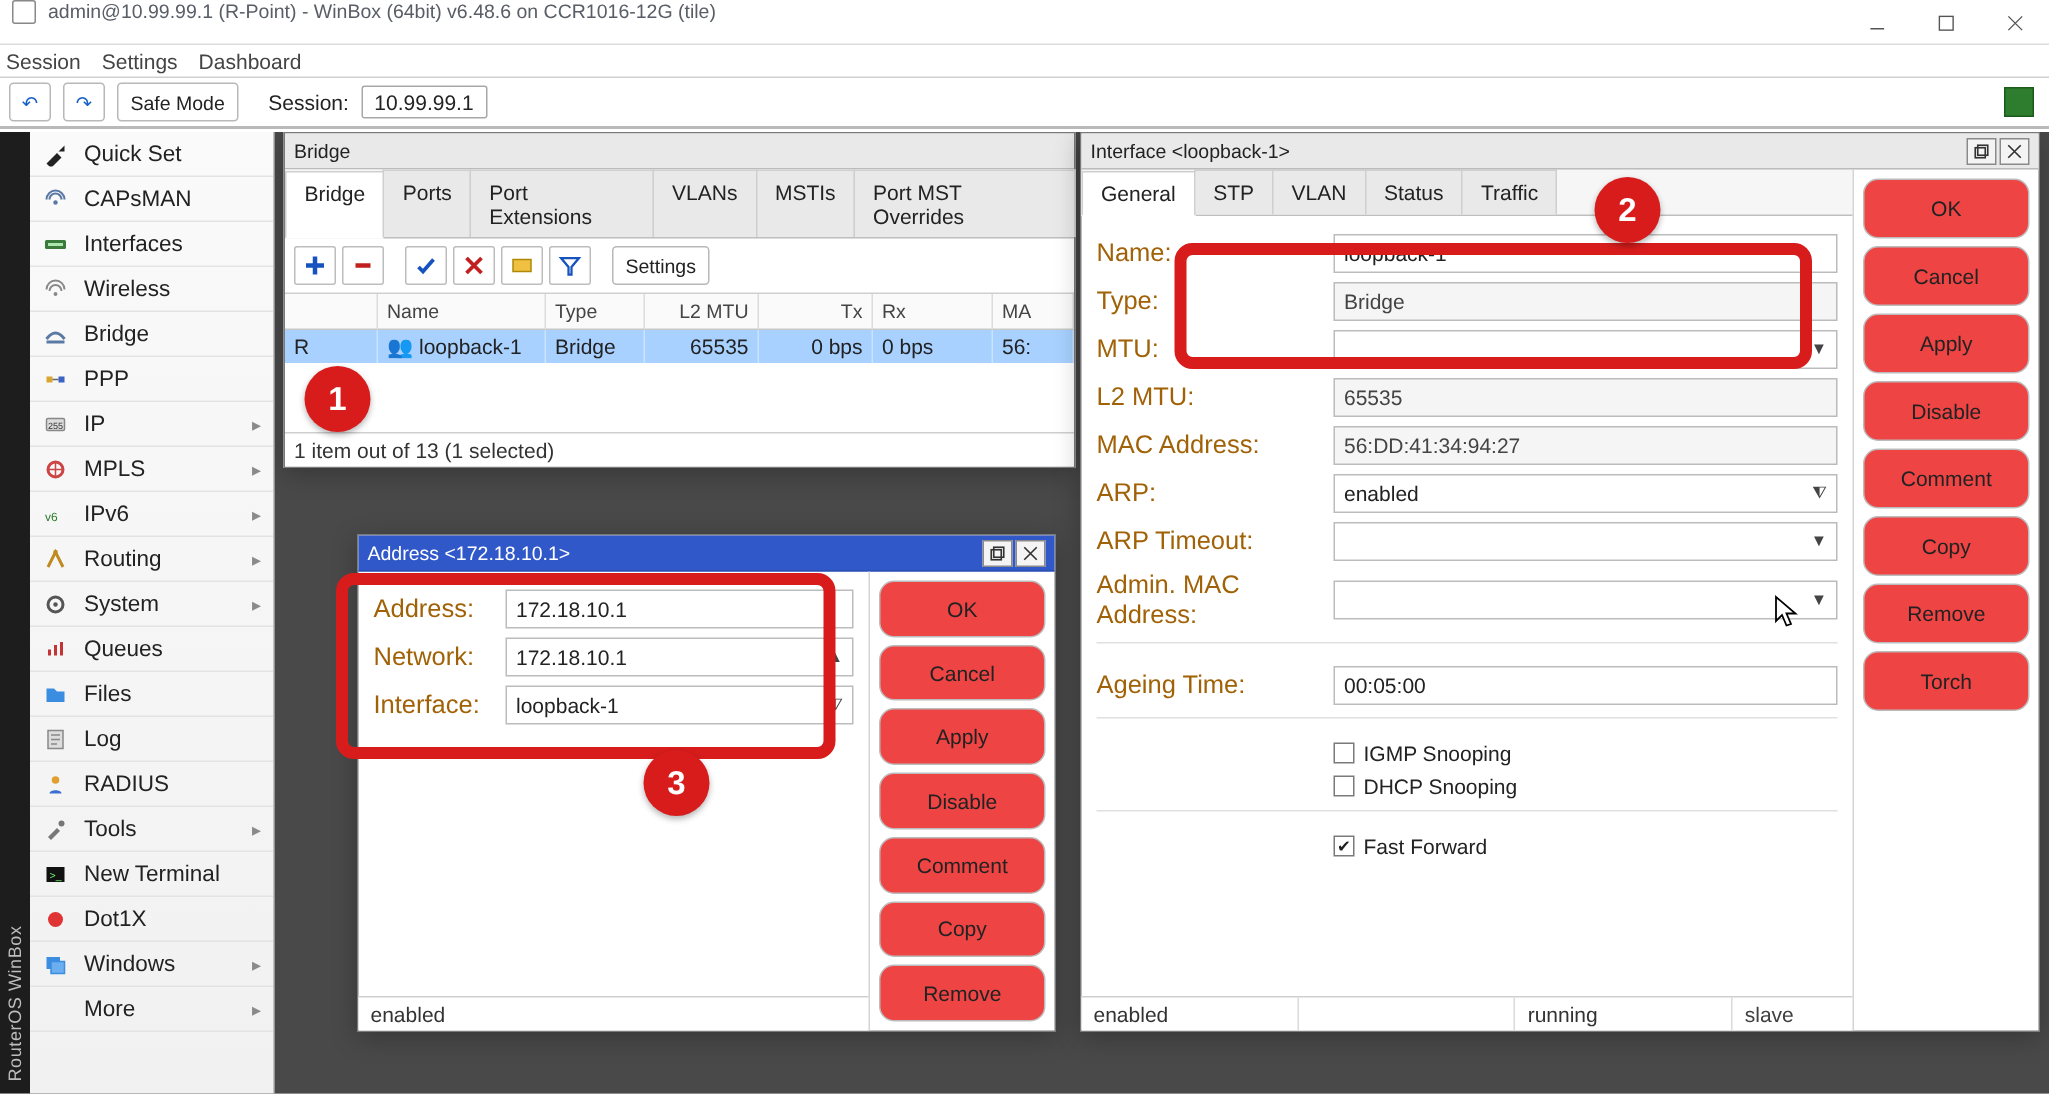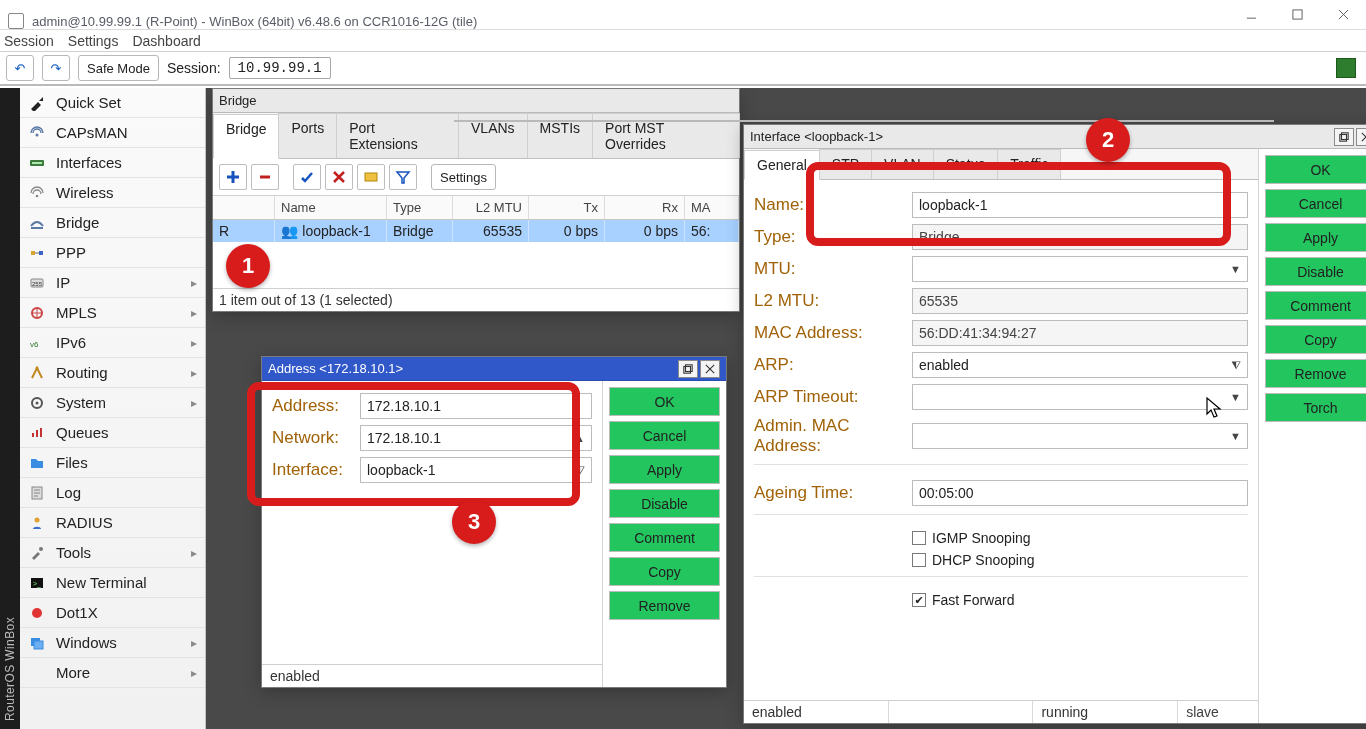--- a/index.html
+++ b/index.html
@@ -19,38 +19,38 @@
     --red-ann:#d81c1c;
     --tab-sel:#fff;
     --tab-unsel:#e9e9e9;
     --font:Segoe UI,Arial,sans-serif;
   }
   *{box-sizing:border-box;}
   html,body{margin:0;padding:0;height:100%;font-family:var(--font);font-size:14px;color:#222;}
   body{background:#fff;width:1366px;height:729px;overflow:hidden;position:relative;}
 
   
-  .app-titlebar{height:30px;display:flex;align-items:flex-end;background:#fff;border-bottom:1px solid #dcdcdc;}
+  .app-titlebar{height:30px;display:flex;align-items:flex-start;background:#fff;border-bottom:1px solid #dcdcdc;}
   .app-titlebar .icon{width:16px;height:16px;margin:0 8px;border:1px solid #888;border-radius:2px;position:relative;}
   .app-titlebar .title{color:#585d66;font-size:13px;}
   .win-controls{margin-left:auto;display:flex;}
   .win-controls div{width:46px;height:30px;display:flex;align-items:center;justify-content:center;color:#555;}
   .win-controls svg{width:11px;height:11px;stroke:#555;stroke-width:1;fill:none;}
   .menubar{height:22px;display:flex;align-items:center;padding-left:4px;gap:14px;color:#444;font-size:14px;background:#fff;border-bottom:1px solid #d0d0d0;}
   .toolbar{height:34px;display:flex;align-items:center;padding:0 6px;gap:8px;border-bottom:2px solid #b9b9b9;background:#fff;}
   .tb-btn{height:26px;padding:0 8px;border:1px solid var(--btn-border);border-radius:3px;display:inline-flex;align-items:center;justify-content:center;background:#fff;font-size:13px;}
   .tb-btn.sq{width:28px;padding:0;}
-  .session-label{font-size:14px;}
-  .session-box{border:1px solid #a8a8a8;border-radius:2px;padding:2px 8px;font-size:14px;background:#fff;font-family:Liberation Mono, monospace;}
+  .session-label{margin-left:12px;font-size:14px;}
+  .session-box{border:1px solid #a8a8a8;border-radius:2px;padding:2px 8px;font-size:14px;background:#fff;}
   .health-sq{width:20px;height:20px;background:#2e7d2e;margin-left:auto;margin-right:4px;border:1px solid #1b5a1b;}
 
   
   .workspace{position:absolute;top:88px;left:0;right:0;bottom:0;display:flex;}
   .vtab{width:20px;background:var(--sidebar-dark);color:#bdbdbd;writing-mode:vertical-rl;text-orientation:mixed;transform:rotate(180deg);display:flex;align-items:center;justify-content:flex-start;padding-top:8px;font-size:12px;letter-spacing:0.4px;}
-  .sidebar{width:186px;background:linear-gradient(#fafafa,#f1f1f1);border-right:1px solid #c3c3c3;display:flex;flex-direction:column;}
+  .sidebar{width:163px;background:linear-gradient(#fafafa,#f1f1f1);border-right:1px solid #c3c3c3;display:flex;flex-direction:column;}
   .sb-item{display:flex;align-items:center;gap:10px;height:30px;padding:0 8px;border-bottom:1px solid #e3e3e3;cursor:default;font-size:15px;color:#222;}
   .sb-item .ico{width:18px;height:18px;display:inline-flex;align-items:center;justify-content:center;}
   .sb-item .arrow{margin-left:auto;color:#8a8a8a;font-size:12px;}
   .canvas{flex:1;background:var(--gray-bg);position:relative;overflow:hidden;}
 
   
   .iwin{position:absolute;background:#fff;border:1px solid #7a7a7a;box-shadow:var(--shadow);}
   .iwin .iwin-title{height:24px;display:flex;align-items:center;padding:0 6px;font-size:13px;background:var(--title-light);border-bottom:1px solid #bbb;}
   .iwin .iwin-title.blue{background:var(--title-blue);color:#fff;border-bottom:1px solid #284fb1;}
   .iwin .iwin-title .sp{flex:1;}
@@ -68,38 +68,38 @@
   .table-row{display:flex;font-size:14px;background:var(--selected-row);}
   .table-row div{padding:3px 6px;border-right:1px solid rgba(255,255,255,.4);white-space:nowrap;overflow:hidden;}
   .table-foot{position:absolute;left:0;right:0;bottom:0;padding:3px 6px;border-top:1px solid #cfcfcf;font-size:14px;color:#333;background:#fff;}
 
   
   .c-flag{width:62px}
   .c-name{width:112px}
   .c-type{width:66px}
   .c-l2{width:76px;text-align:right}
   .c-tx{width:76px;text-align:right}
-  .c-rx{width:80px;text-align:right}
+  .c-rx{width:80px;}
   .c-mac{flex:1}
 
   
   .form{padding:6px 10px;}
   .frow{display:flex;align-items:center;margin:6px 0;gap:8px;}
   .frow label{width:150px;text-align:left;font-size:17px;color:#a16207;}
   .frow .fval{flex:1;height:26px;border:1px solid #bcbcbc;background:#fff;display:flex;align-items:center;padding:0 6px;font-size:14px;color:#222;}
   .frow .fval.ro{background:#f5f5f5;color:#444;}
   .frow .fval .dd{margin-left:auto;color:#444;font-size:11px;}
   .frow .chk{display:flex;align-items:center;gap:6px;}
   .chkbox{width:14px;height:14px;border:1px solid #7a7a7a;background:#fff;display:inline-flex;align-items:center;justify-content:center;font-size:11px;color:#222;}
 
   
   .with-side{display:flex;}
   .with-side .body{flex:1;display:flex;flex-direction:column;min-width:0;}
   .side-btns{width:124px;border-left:1px solid #d4d4d4;padding:6px;display:flex;flex-direction:column;gap:5px;}
-  .side-btns .sbtn{height:29px;border:1px solid #bcbcbc;border-radius:0;background:#22c55e;display:flex;align-items:center;justify-content:center;font-size:14px;color:#222;}
+  .side-btns .sbtn{height:40px;border:1px solid #bcbcbc;border-radius:10px;background:#ef4444;display:flex;align-items:center;justify-content:center;font-size:14px;color:#222;}
 
   .statusbar{display:flex;border-top:1px solid #cfcfcf;font-size:14px;color:#333;background:#fff;}
   .statusbar > div{padding:3px 8px;border-right:1px solid #dadada;}
 
   
   .ann-outline{position:absolute;border:8px solid var(--red-ann);border-radius:12px;pointer-events:none;}
   .ann-num{position:absolute;width:44px;height:44px;border-radius:50%;background:var(--red-ann);color:#fff;display:flex;align-items:center;justify-content:center;font-size:22px;font-weight:700;pointer-events:none;box-shadow:0 2px 4px rgba(0,0,0,.3);}
 
   .cursor{position:absolute;width:24px;height:24px;pointer-events:none;}
 
@@ -393,21 +393,21 @@
         <div class="c-name"><span style="color:#3a6fb0;">👥 </span><span>loopback-1</span></div>
         <div class="c-type">Bridge</div>
         <div class="c-l2">65535</div>
         <div class="c-tx">0 bps</div>
         <div class="c-rx">0 bps</div>
         <div class="c-mac">56:</div>
       </div>
       <div class="table-foot">1 item out of 13 (1 selected)</div>
     </div>
 
-    <div class="iwin" style="left:537px;top:0;width:640px;height:600px;margin-top:36px;">
+    <div class="iwin" style="left:537px;top:0;width:640px;height:600px;">
       <div class="iwin-title" style="position:relative;">
         <svg width="820" height="8" style="position:absolute;left:-290px;top:-8px;">
             <path d="M0 4 H820" stroke="#b9b9b9" stroke-width="2"></path>
           </svg>
         <span>Interface &lt;loopback-1&gt;</span>
         <span class="sp"></span>
         <span class="tbtn">
             <svg viewBox="0 0 12 12">
               <rect x="1" y="3" width="8" height="8"></rect>
               <rect x="3" y="1" width="8" height="8"></rect>

